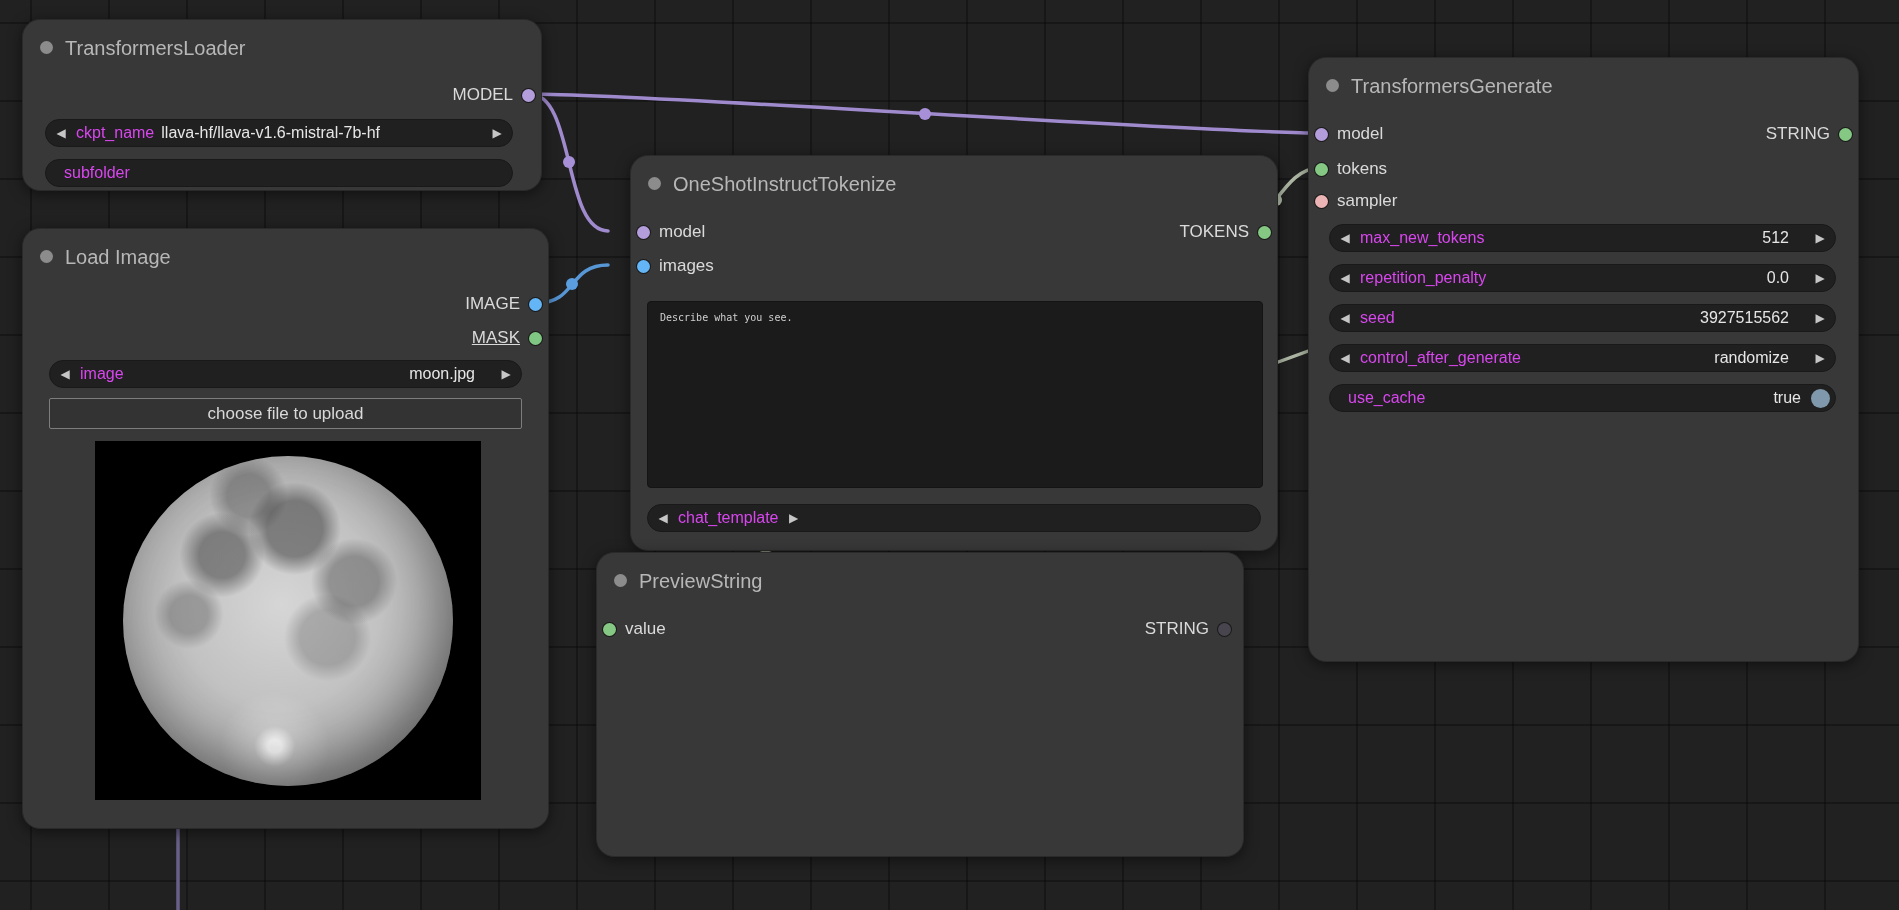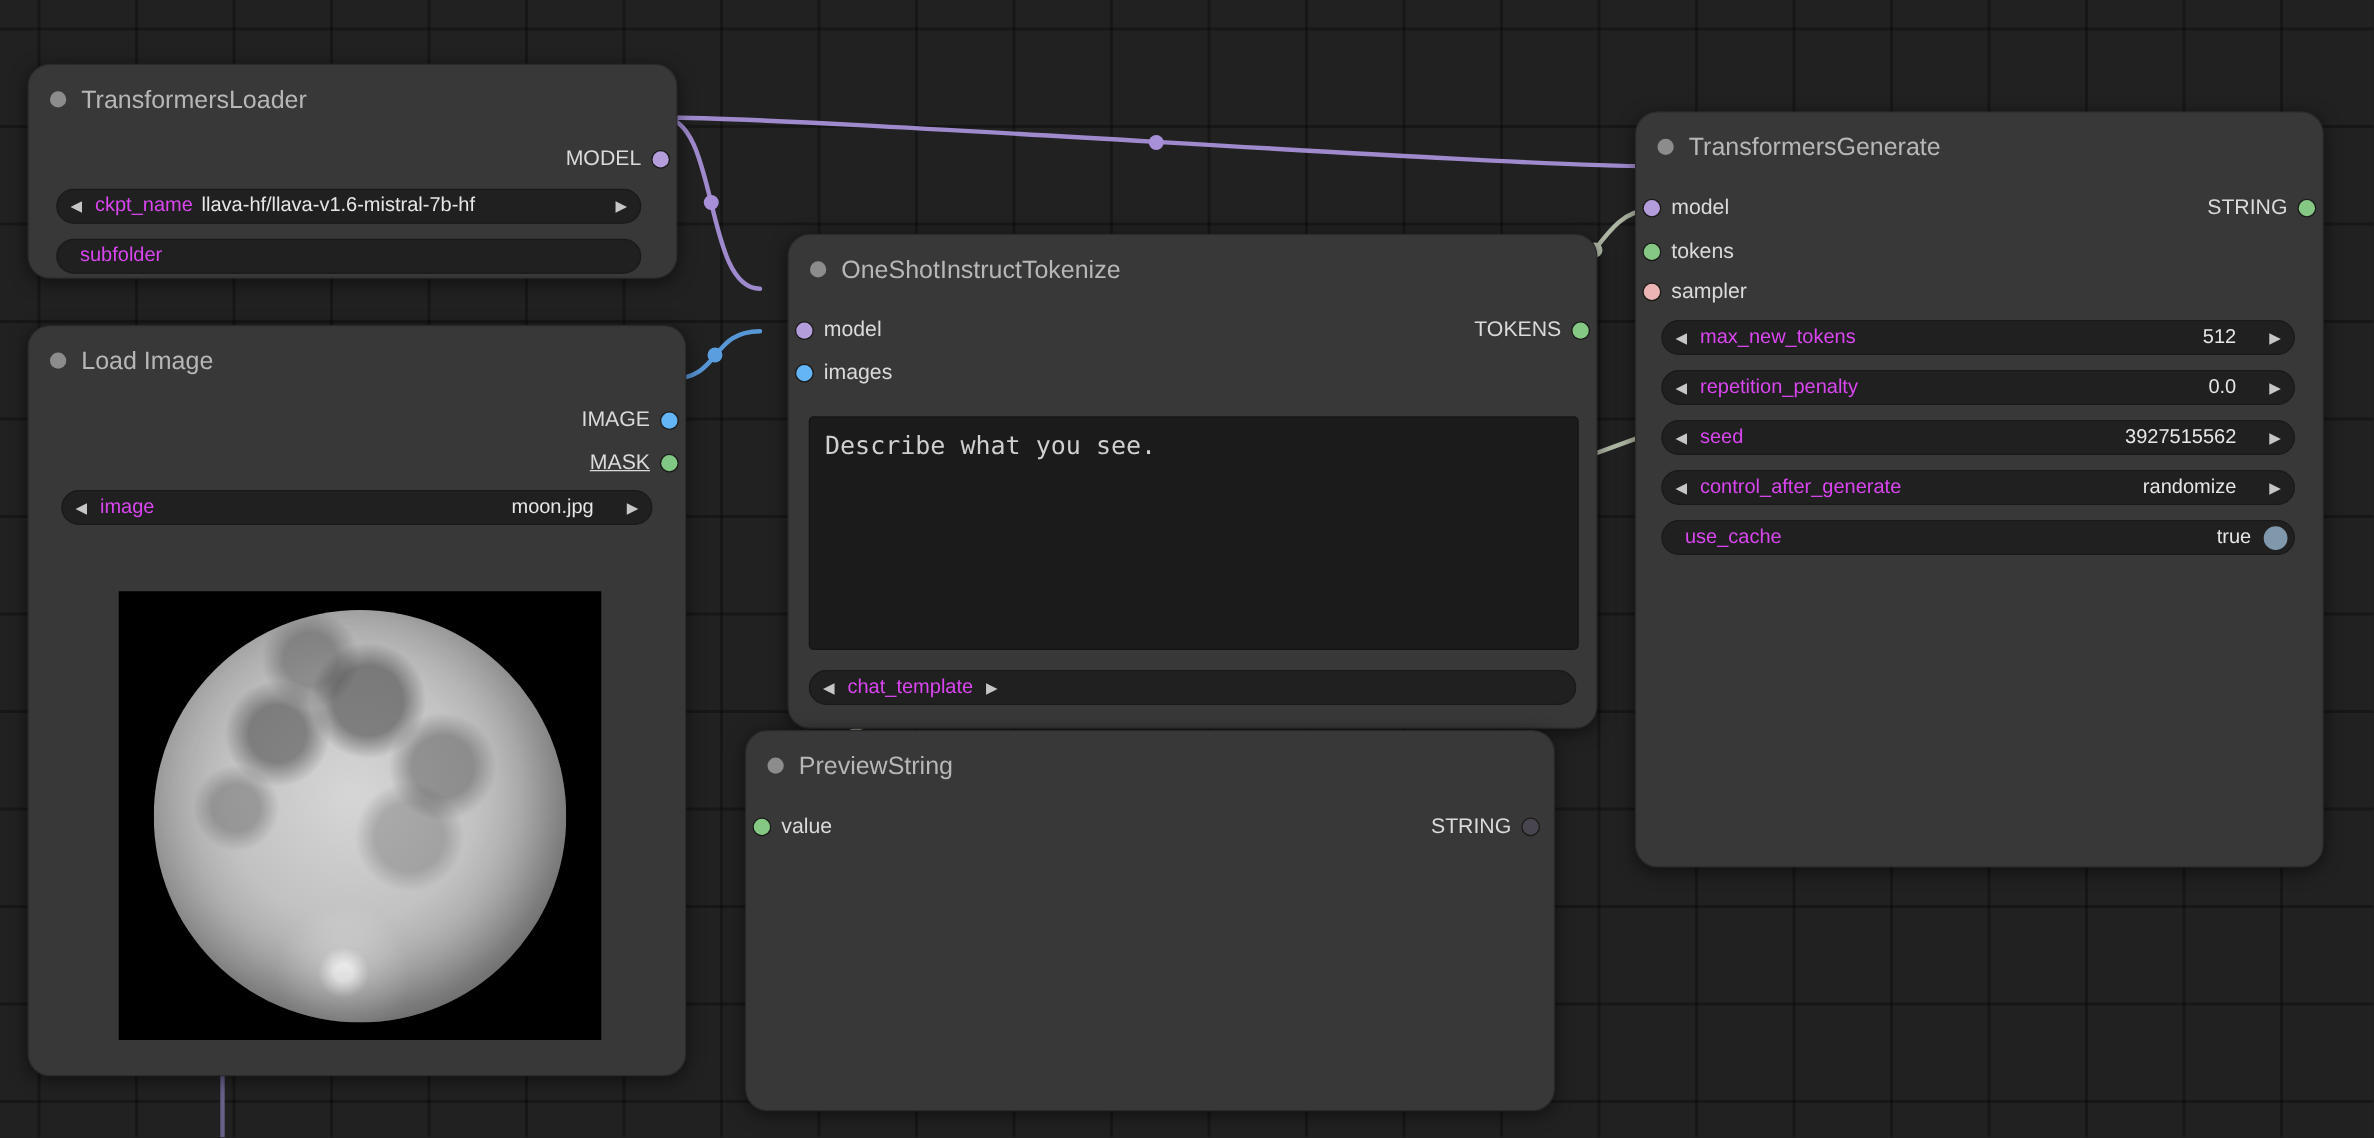--- a/index.html
+++ b/index.html
@@ -18,21 +18,20 @@
 
   svg.wires { position:absolute; inset:0; z-index:1; }
   svg.wires path { fill:none; stroke-width:3.5; stroke-linecap:round; stroke-opacity:.95; }
 
   .node {
     position:absolute; z-index:2;
     background:#383838;
     border:1px solid #2a2a2a;
     border-radius:18px;
     box-shadow: 0 3px 14px rgba(0,0,0,.5);
-    margin-top: 32px;
   }
   .tdot { position:absolute; left:17px; top:21px; width:13px; height:13px; border-radius:50%; }
   .ttext { position:absolute; left:42px; top:17px; font-size:20px; color:#b7b7b7; white-space:nowrap; }
 
   .pdot {
     position:absolute; width:13px; height:13px; border-radius:50%;
     box-shadow: 0 0 0 1px rgba(0,0,0,.55);
   }
   .pdot.in  { left:6px; }
   .pdot.out { right:6px; }
@@ -59,21 +58,21 @@
   .upload-btn {
     position:absolute; height:31px; background:#333333;
     border:1px solid #7d7d7d; border-radius:2px;
     display:flex; align-items:center; justify-content:center;
     font-size:17px; color:#d9d9d9; cursor:pointer;
   }
 
   .prompt-box {
     position:absolute; background:#1b1b1b; border:1px solid #141414; border-radius:4px;
     padding:10px 12px; font-family:"DejaVu Sans Mono", monospace;
-    font-size:20px; color:#cfcfcf; white-space:pre-wrap; overflow:hidden;
+    font-size:10px; color:#cfcfcf; white-space:pre-wrap; overflow:hidden;
   }
 
   .moon-frame { position:absolute; background:#000; }
   .moon {
     position:absolute; left:28px; top:15px; width:330px; height:330px; border-radius:50%;
     background:
       radial-gradient(circle at 46% 88%, rgba(255,255,255,.85) 0 2%, rgba(255,255,255,.22) 6%, transparent 16%),
       radial-gradient(circle at 30% 30%, rgba(40,40,40,.45) 0 7%, transparent 13%),
       radial-gradient(circle at 52% 22%, rgba(50,50,50,.50) 0 9%, transparent 15%),
       radial-gradient(circle at 70% 38%, rgba(60,60,60,.40) 0 8%, transparent 14%),
@@ -125,20 +124,23 @@
     <span class="pdot out" style="top: 69px; background-color: rgb(100, 181, 246);"></span>
     <span class="plabel out" style="top:65px;">IMAGE</span>
     <span class="pdot out" style="top: 103px; background-color: rgb(129, 199, 132);"></span>
     <span class="plabel out" style="top:99px;text-decoration:underline;">MASK</span>
     <div class="widget" style="top:131px;left:26px;right:26px;">
       <span class="arr">◀</span>
       <span class="lbl">image</span>
       <span class="val right">moon.jpg</span>
       <span class="arr">▶</span>
     </div>
+    <div class="upload-btn" style="top:169px;left:26px;right:26px;">
+      <span>choose file to upload</span>
+    </div>
     <div class="moon-frame" style="left:72px;top:212px;width:386px;height:359px;">
       <div class="moon"></div>
     </div>
   </div>
 
   <div class="node" style="left:630px;top:155px;width:648px;height:396px;">
     <span class="tdot" style="background-color: rgb(140, 140, 140);"></span>
     <span class="ttext">OneShotInstructTokenize</span>
     <span class="pdot in" style="top: 70px; background-color: rgb(179, 157, 219);"></span>
     <span class="plabel in" style="top:66px;">model</span>

